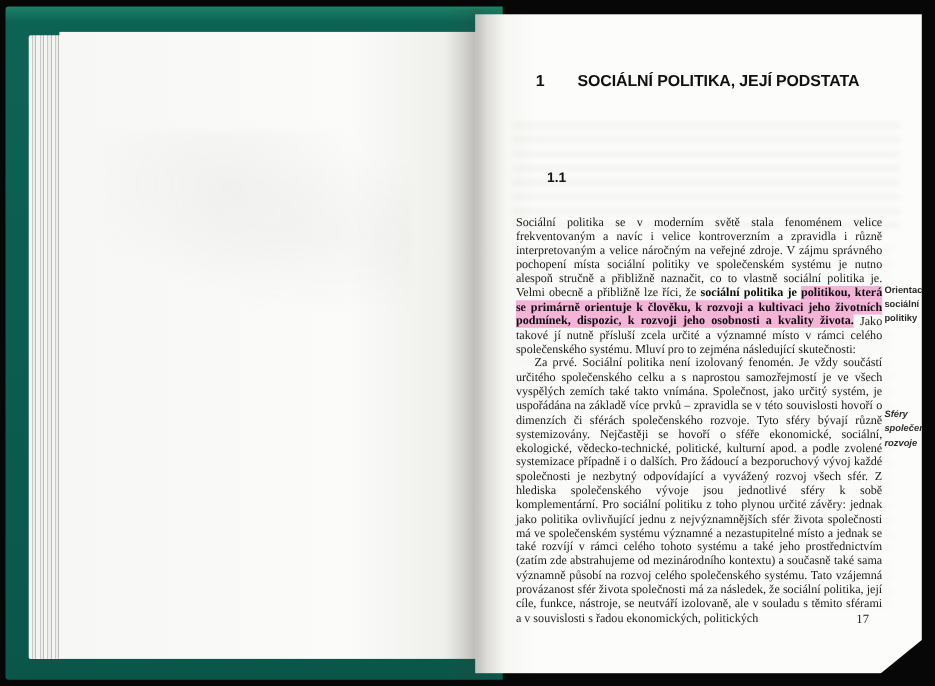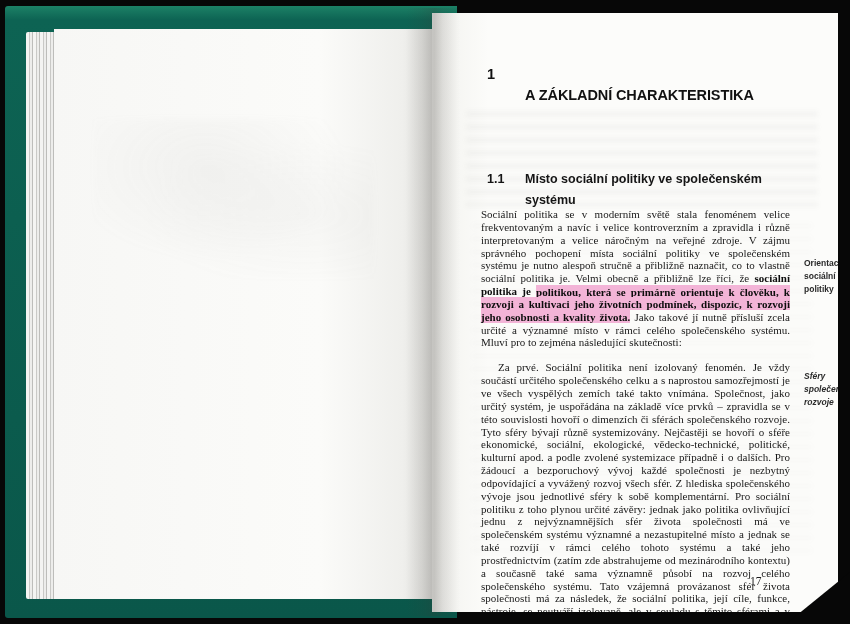--- a/index.html
+++ b/index.html
@@ -36,69 +36,64 @@
          filter:blur(2.5px);opacity:.5;}
   
   .corner-br{position:absolute;right:0;bottom:0;width:64px;height:52px;background:#070707;
          clip-path:polygon(100% 0,100% 100%,0 100%);}
   
   .chapter{position:absolute;left:55px;top:51px;display:flex;
          font-family:"Liberation Sans", sans-serif;font-weight:bold;color:#111;
          font-size:14.5px;line-height:21px;letter-spacing:-0.1px;}
   .chapter .num{width:38px;flex:0 0 38px;}
   
-  .section{position:absolute;left:55px;top:156px;display:flex;
+  .section{position:absolute;left:55px;top:138px;display:flex;
          font-family:"Liberation Sans", sans-serif;font-weight:bold;color:#151515;
-         font-size:12.5px;line-height:21px;}
+         font-size:12.5px;line-height:21px;text-align:center;}
   .section .num{width:38px;flex:0 0 38px;}
   
   .bodytext{position:absolute;left:37px;top:183px;width:333px;
          font-size:11px;line-height:12.85px;color:#191919;text-align:justify;}
-  .bodytext p{margin:12px;padding:0;}
+  .bodytext p{margin:0;padding:0;}
   .bodytext p.indent{text-indent:17px;}
   .bodytext .bold{font-weight:bold;color:#0d0d0d;}
   .bodytext .italic{}
   .bodytext .highlight{background:var(--hl);box-decoration-break:clone;-webkit-box-decoration-break:clone;
          padding:0.5px 0;}
   
   .note{position:absolute;left:372px;width:44px;
          font-family:"Liberation Sans", sans-serif;font-weight:bold;color:#2a2a2a;
          font-size:8.5px;line-height:12.8px;white-space:nowrap;}
   .note.n1{top:244px;}
   .note.n2{top:357px;font-style:italic;}
   
-  .pagenum{position:absolute;left:318px;top:562px;width:40px;text-align:left;
+  .pagenum{position:absolute;left:318px;top:544px;width:40px;text-align:right;
          font-size:11.5px;color:#1a1a1a;}
 </style>
 </head>
 <body>
 
 <div class="scene" style="--cover: #0d6353; --cover-hi: #1c8166; --cover-lo: #0a574a; --hl: #f3b4d7;">
   <div class="cover"></div>
   <div class="page-edges"></div>
   <div class="left-page"></div>
 
   <div class="right-page">
     <div class="ghost"></div>
     <div class="ghost2"></div>
 
     <div class="chapter">
       <span class="num">1</span>
       <span class="title">
-        <br>
-        <span>A ZÁKLADNÍ CHARAKTERISTIKA</span>
+        <span>SOCIÁLNÍ POLITIKA, JEJÍ PODSTATA</span><br>
       </span>
     </div>
 
     <div class="section">
       <span class="num">1.1</span>
-      <span class="title">
-        <span>Místo sociální politiky ve společenském</span><br>
-        <span>systému</span>
-      </span>
     </div>
 
     <div class="bodytext">
       <p><span>Sociální politika se v  moderním světě stala fenoménem velice frekventovaným a navíc i velice kontroverzním a zpravidla i různě interpretovaným a velice náročným na veřejné zdroje. V zájmu správného pochopení místa sociální politiky ve společenském systému je nutno alespoň stručně a přibližně naznačit, co to vlastně sociální politika je. Velmi obecně a přibližně lze říci, že </span><span class="bold">sociální politika je </span><span class="bold highlight">politikou, která se primárně orientuje k člověku, k rozvoji a kultivaci jeho životních podmínek, dispozic, k rozvoji jeho osobnosti a kvality života.</span><span> Jako takové jí nutně přísluší zcela určité a významné místo v rámci celého společenského systému. Mluví pro to zejména následující skutečnosti:</span></p>
       <p class="indent"><span class="italic">Za prvé.</span><span> Sociální politika není izolovaný fenomén. Je vždy součástí určitého společenského celku a s naprostou samozřejmostí je ve všech vyspělých zemích také takto vnímána. Společnost, jako určitý systém, je uspořádána na základě více prvků – zpravidla se v této souvislosti hovoří o dimenzích či sférách společenského rozvoje. Tyto sféry bývají různě systemizovány. Nejčastěji se hovoří o sféře ekonomické, sociální, ekologické, vědecko-technické, politické, kulturní apod. a podle zvolené systemizace případně i o dalších. Pro žádoucí a bezporuchový vývoj každé společnosti je nezbytný odpovídající a vyvážený rozvoj všech sfér. Z hlediska společenského vývoje jsou jednotlivé sféry k sobě komplementární. Pro sociální politiku z toho plynou určité závěry: jednak jako politika ovlivňující jednu z nejvýznamnějších sfér života společnosti má ve společenském systému významné a nezastupitelné místo a jednak se také rozvíjí v rámci celého tohoto systému a také jeho prostřednictvím (zatím zde abstrahujeme od mezinárodního kontextu) a současně také sama významně působí na rozvoj celého společenského systému. Tato vzájemná provázanost sfér života společnosti má za následek, že sociální politika, její cíle, funkce, nástroje, se neutváří izolovaně, ale v souladu s těmito sférami a v souvislosti s řadou ekonomických, politických</span></p>
     </div>
 
     <div class="note n1">Orientace<br>sociální<br>politiky</div>
     <div class="note n2">Sféry<br>společenského<br>rozvoje</div>
 

